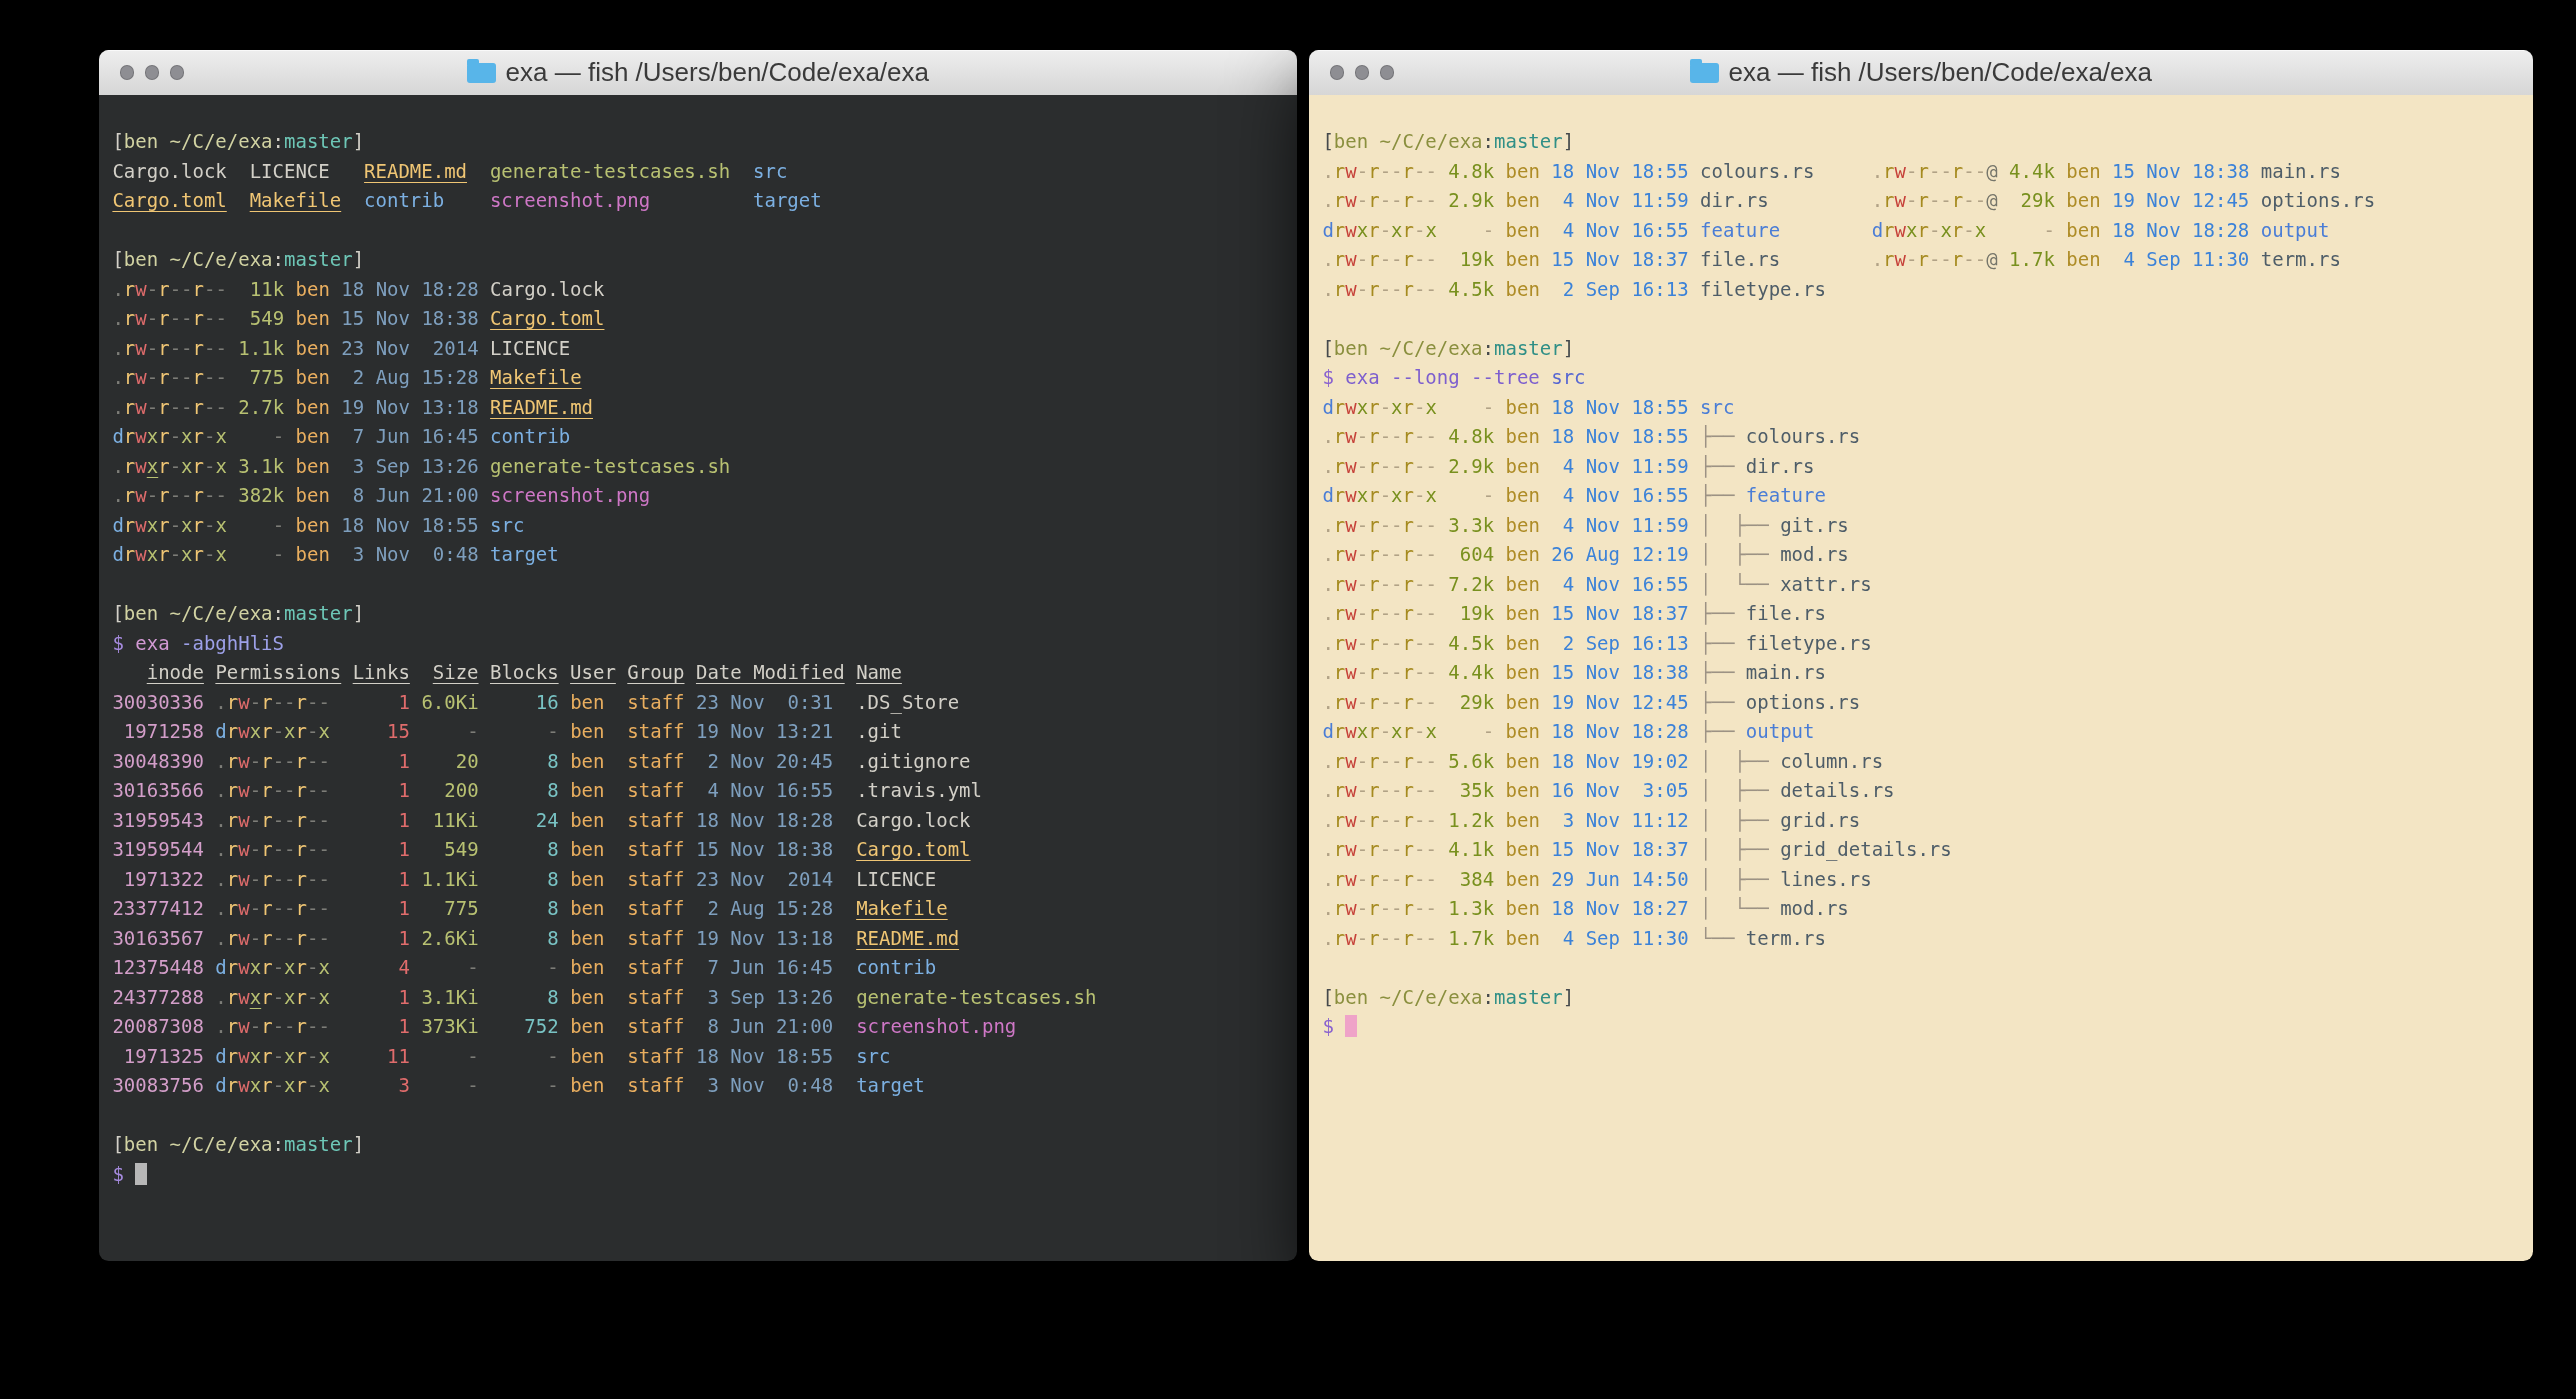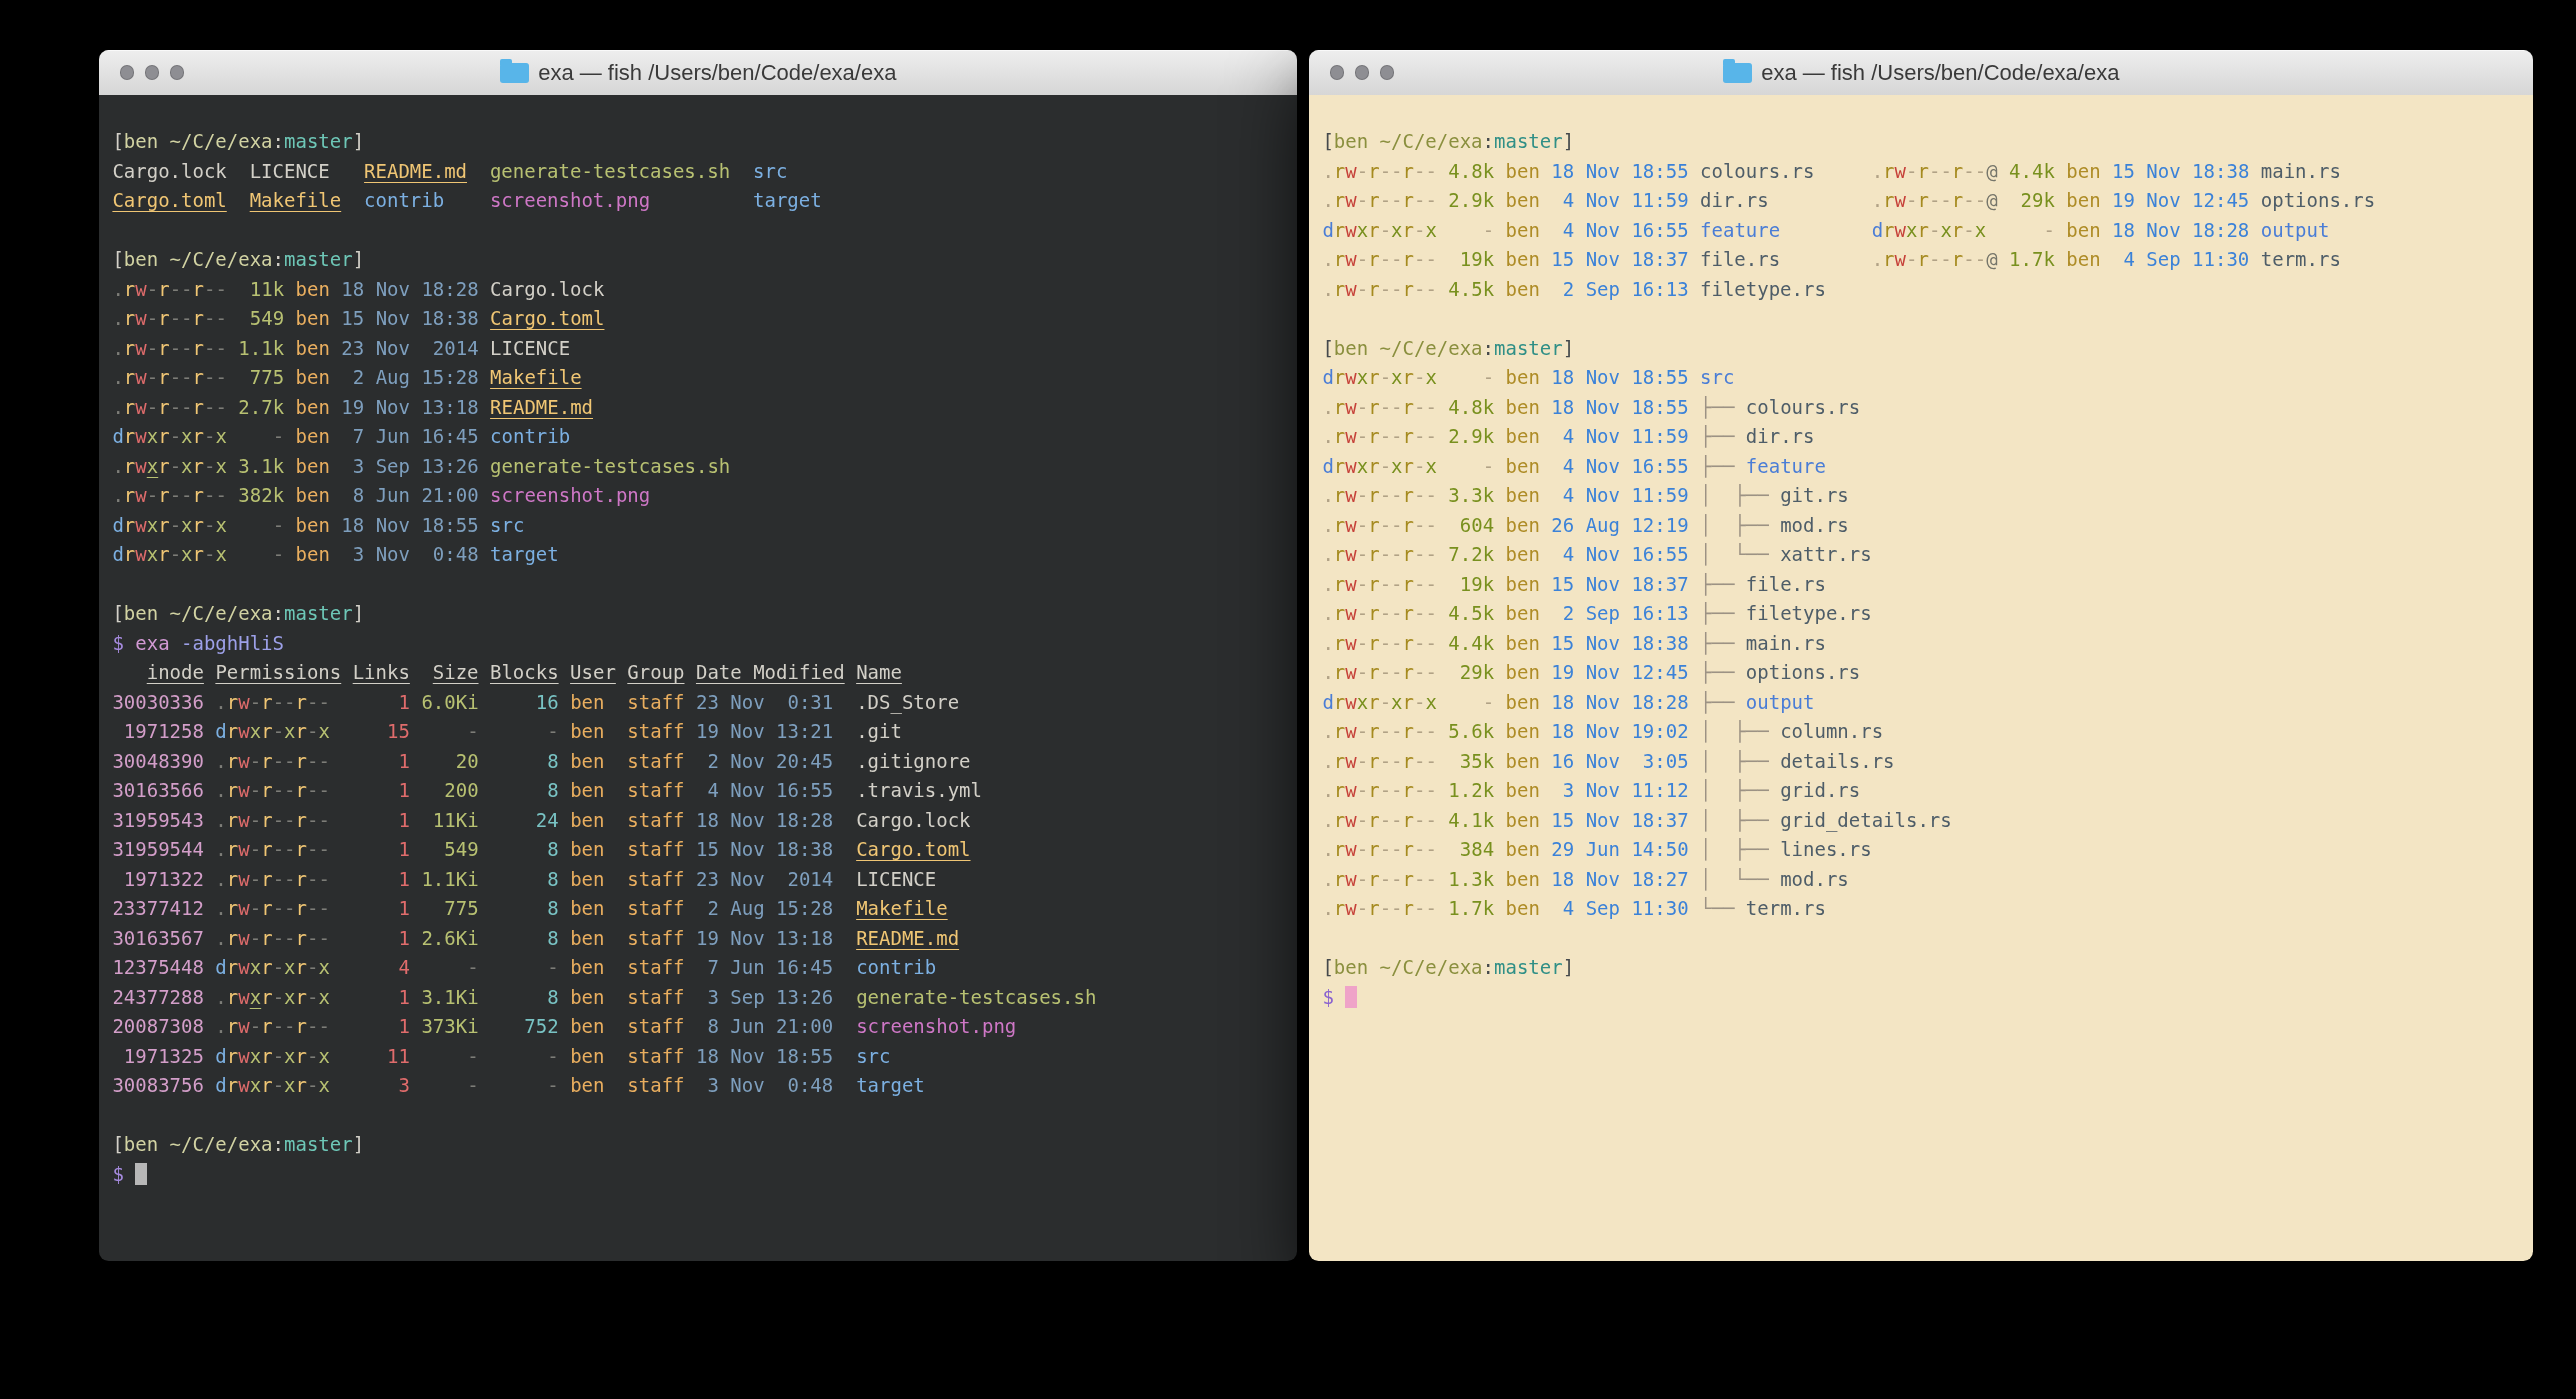--- a/index.html
+++ b/index.html
@@ -7,21 +7,21 @@
   .window{position:absolute;border-radius:9.6px;overflow:hidden;
           box-shadow:0 33px 77px rgba(0,0,0,.85), 0 0 2.9px rgba(0,0,0,.7);}
   .win-left{left:99px;top:50px;width:1198px;height:1211px;}
   .win-right{left:1309px;top:50px;width:1224px;height:1211px;}
   .titlebar{height:45px;background:linear-gradient(#eeeeee,#d6d6d6);
             border-bottom:1px solid #a8a8a8;display:flex;align-items:center;position:relative;
             box-shadow:inset 0 1px 0 rgba(255,255,255,.65);}
   .tl-group{position:absolute;left:21px;top:0;height:100%;display:flex;align-items:center;gap:10.5px;}
   .tl-btn{width:14.4px;height:14.4px;border-radius:50%;border:1px solid rgba(0,0,0,.18);box-sizing:border-box;}
   .title{margin:0 auto;display:flex;align-items:center;gap:9.6px;
-         font-family:"Liberation Sans",sans-serif;font-size:22px;font-weight:400;color:#3a3a3a;}
+         font-family:"Liberation Sans",sans-serif;font-size:26px;font-weight:400;color:#3a3a3a;}
   .folder{width:29px;height:20px;position:relative;border-radius:2.9px;flex:0 0 auto;}
   .folder:before{content:"";position:absolute;top:-3.8px;left:0;width:12.5px;height:5.8px;
                  background:inherit;border-radius:1.9px 1.9px 0 0;}
   .term{position:absolute;top:45px;left:0;right:0;bottom:0;padding:32px 13.4px 0 13.4px;box-sizing:border-box;}
   .tl{white-space:pre;font-size:19px;line-height:29.5px;height:29.5px;}
   .tl span{text-underline-offset:3.8px;}
 </style>
 </head>
 <body>
 
@@ -91,20 +91,21 @@
   </div>
   <div class="term" style="background: rgb(243, 229, 196);">
       <div class="tl"><span style="color: rgb(69, 73, 76);">[</span><span style="color: rgb(138, 143, 62);">ben ~/C/e/exa</span><span style="color: rgb(69, 73, 76);">:</span><span style="color: rgb(47, 143, 134);">master</span><span style="color: rgb(69, 73, 76);">]</span></div>
       <div class="tl"><span style="color: rgb(177, 162, 134);">.</span><span style="color: rgb(165, 138, 31);">r</span><span style="color: rgb(198, 65, 57);">w</span><span style="color: rgb(177, 162, 134);">-</span><span style="color: rgb(165, 138, 31);">r</span><span style="color: rgb(177, 162, 134);">-</span><span style="color: rgb(177, 162, 134);">-</span><span style="color: rgb(165, 138, 31);">r</span><span style="color: rgb(177, 162, 134);">-</span><span style="color: rgb(177, 162, 134);">-</span><span style="color: rgb(120, 144, 30);"> 4.8k</span><span style="color: rgb(174, 140, 38);"> ben</span><span style="color: rgb(59, 130, 216);"> 18 Nov 18:55</span><span style="color: rgb(78, 93, 104);"> colours.rs</span><span style="color: rgb(69, 73, 76);">     </span><span style="color: rgb(177, 162, 134);">.</span><span style="color: rgb(165, 138, 31);">r</span><span style="color: rgb(198, 65, 57);">w</span><span style="color: rgb(177, 162, 134);">-</span><span style="color: rgb(165, 138, 31);">r</span><span style="color: rgb(177, 162, 134);">-</span><span style="color: rgb(177, 162, 134);">-</span><span style="color: rgb(165, 138, 31);">r</span><span style="color: rgb(177, 162, 134);">-</span><span style="color: rgb(177, 162, 134);">-</span><span style="color: rgb(117, 117, 106);">@</span><span style="color: rgb(120, 144, 30);"> 4.4k</span><span style="color: rgb(174, 140, 38);"> ben</span><span style="color: rgb(59, 130, 216);"> 15 Nov 18:38</span><span style="color: rgb(78, 93, 104);"> main.rs</span></div>
       <div class="tl"><span style="color: rgb(177, 162, 134);">.</span><span style="color: rgb(165, 138, 31);">r</span><span style="color: rgb(198, 65, 57);">w</span><span style="color: rgb(177, 162, 134);">-</span><span style="color: rgb(165, 138, 31);">r</span><span style="color: rgb(177, 162, 134);">-</span><span style="color: rgb(177, 162, 134);">-</span><span style="color: rgb(165, 138, 31);">r</span><span style="color: rgb(177, 162, 134);">-</span><span style="color: rgb(177, 162, 134);">-</span><span style="color: rgb(120, 144, 30);"> 2.9k</span><span style="color: rgb(174, 140, 38);"> ben</span><span style="color: rgb(59, 130, 216);">  4 Nov 11:59</span><span style="color: rgb(78, 93, 104);"> dir.rs</span><span style="color: rgb(69, 73, 76);">         </span><span style="color: rgb(177, 162, 134);">.</span><span style="color: rgb(165, 138, 31);">r</span><span style="color: rgb(198, 65, 57);">w</span><span style="color: rgb(177, 162, 134);">-</span><span style="color: rgb(165, 138, 31);">r</span><span style="color: rgb(177, 162, 134);">-</span><span style="color: rgb(177, 162, 134);">-</span><span style="color: rgb(165, 138, 31);">r</span><span style="color: rgb(177, 162, 134);">-</span><span style="color: rgb(177, 162, 134);">-</span><span style="color: rgb(117, 117, 106);">@</span><span style="color: rgb(120, 144, 30);">  29k</span><span style="color: rgb(174, 140, 38);"> ben</span><span style="color: rgb(59, 130, 216);"> 19 Nov 12:45</span><span style="color: rgb(78, 93, 104);"> options.rs</span></div>
       <div class="tl"><span style="color: rgb(74, 125, 214);">d</span><span style="color: rgb(165, 138, 31);">r</span><span style="color: rgb(198, 65, 57);">w</span><span style="color: rgb(120, 144, 30);">x</span><span style="color: rgb(165, 138, 31);">r</span><span style="color: rgb(177, 162, 134);">-</span><span style="color: rgb(120, 144, 30);">x</span><span style="color: rgb(165, 138, 31);">r</span><span style="color: rgb(177, 162, 134);">-</span><span style="color: rgb(120, 144, 30);">x</span><span style="color: rgb(177, 162, 134);">    -</span><span style="color: rgb(174, 140, 38);"> ben</span><span style="color: rgb(59, 130, 216);">  4 Nov 16:55</span><span style="color: rgb(69, 73, 76);"> </span><span style="color: rgb(74, 125, 214);">feature</span><span style="color: rgb(69, 73, 76);">        </span><span style="color: rgb(74, 125, 214);">d</span><span style="color: rgb(165, 138, 31);">r</span><span style="color: rgb(198, 65, 57);">w</span><span style="color: rgb(120, 144, 30);">x</span><span style="color: rgb(165, 138, 31);">r</span><span style="color: rgb(177, 162, 134);">-</span><span style="color: rgb(120, 144, 30);">x</span><span style="color: rgb(165, 138, 31);">r</span><span style="color: rgb(177, 162, 134);">-</span><span style="color: rgb(120, 144, 30);">x</span><span style="color: rgb(177, 162, 134);">     -</span><span style="color: rgb(174, 140, 38);"> ben</span><span style="color: rgb(59, 130, 216);"> 18 Nov 18:28</span><span style="color: rgb(69, 73, 76);"> </span><span style="color: rgb(74, 125, 214);">output</span></div>
       <div class="tl"><span style="color: rgb(177, 162, 134);">.</span><span style="color: rgb(165, 138, 31);">r</span><span style="color: rgb(198, 65, 57);">w</span><span style="color: rgb(177, 162, 134);">-</span><span style="color: rgb(165, 138, 31);">r</span><span style="color: rgb(177, 162, 134);">-</span><span style="color: rgb(177, 162, 134);">-</span><span style="color: rgb(165, 138, 31);">r</span><span style="color: rgb(177, 162, 134);">-</span><span style="color: rgb(177, 162, 134);">-</span><span style="color: rgb(120, 144, 30);">  19k</span><span style="color: rgb(174, 140, 38);"> ben</span><span style="color: rgb(59, 130, 216);"> 15 Nov 18:37</span><span style="color: rgb(78, 93, 104);"> file.rs</span><span style="color: rgb(69, 73, 76);">        </span><span style="color: rgb(177, 162, 134);">.</span><span style="color: rgb(165, 138, 31);">r</span><span style="color: rgb(198, 65, 57);">w</span><span style="color: rgb(177, 162, 134);">-</span><span style="color: rgb(165, 138, 31);">r</span><span style="color: rgb(177, 162, 134);">-</span><span style="color: rgb(177, 162, 134);">-</span><span style="color: rgb(165, 138, 31);">r</span><span style="color: rgb(177, 162, 134);">-</span><span style="color: rgb(177, 162, 134);">-</span><span style="color: rgb(117, 117, 106);">@</span><span style="color: rgb(120, 144, 30);"> 1.7k</span><span style="color: rgb(174, 140, 38);"> ben</span><span style="color: rgb(59, 130, 216);">  4 Sep 11:30</span><span style="color: rgb(78, 93, 104);"> term.rs</span></div>
       <div class="tl"><span style="color: rgb(177, 162, 134);">.</span><span style="color: rgb(165, 138, 31);">r</span><span style="color: rgb(198, 65, 57);">w</span><span style="color: rgb(177, 162, 134);">-</span><span style="color: rgb(165, 138, 31);">r</span><span style="color: rgb(177, 162, 134);">-</span><span style="color: rgb(177, 162, 134);">-</span><span style="color: rgb(165, 138, 31);">r</span><span style="color: rgb(177, 162, 134);">-</span><span style="color: rgb(177, 162, 134);">-</span><span style="color: rgb(120, 144, 30);"> 4.5k</span><span style="color: rgb(174, 140, 38);"> ben</span><span style="color: rgb(59, 130, 216);">  2 Sep 16:13</span><span style="color: rgb(78, 93, 104);"> filetype.rs</span></div>
       <div class="tl">&nbsp;</div>
       <div class="tl"><span style="color: rgb(69, 73, 76);">[</span><span style="color: rgb(138, 143, 62);">ben ~/C/e/exa</span><span style="color: rgb(69, 73, 76);">:</span><span style="color: rgb(47, 143, 134);">master</span><span style="color: rgb(69, 73, 76);">]</span></div>
+      <div class="tl"><span style="color: rgb(138, 99, 207);">$ </span><span style="color: rgb(125, 95, 206);">exa</span><span style="color: rgb(125, 95, 206);"> --long --tree </span><span style="color: rgb(87, 103, 210);">src</span></div>
       <div class="tl"><span style="color: rgb(74, 125, 214);">d</span><span style="color: rgb(165, 138, 31);">r</span><span style="color: rgb(198, 65, 57);">w</span><span style="color: rgb(120, 144, 30);">x</span><span style="color: rgb(165, 138, 31);">r</span><span style="color: rgb(177, 162, 134);">-</span><span style="color: rgb(120, 144, 30);">x</span><span style="color: rgb(165, 138, 31);">r</span><span style="color: rgb(177, 162, 134);">-</span><span style="color: rgb(120, 144, 30);">x</span><span style="color: rgb(177, 162, 134);">    -</span><span style="color: rgb(174, 140, 38);"> ben</span><span style="color: rgb(59, 130, 216);"> 18 Nov 18:55</span><span style="color: rgb(69, 73, 76);"> </span><span style="color: rgb(74, 125, 214);">src</span></div>
       <div class="tl"><span style="color: rgb(177, 162, 134);">.</span><span style="color: rgb(165, 138, 31);">r</span><span style="color: rgb(198, 65, 57);">w</span><span style="color: rgb(177, 162, 134);">-</span><span style="color: rgb(165, 138, 31);">r</span><span style="color: rgb(177, 162, 134);">-</span><span style="color: rgb(177, 162, 134);">-</span><span style="color: rgb(165, 138, 31);">r</span><span style="color: rgb(177, 162, 134);">-</span><span style="color: rgb(177, 162, 134);">-</span><span style="color: rgb(120, 144, 30);"> 4.8k</span><span style="color: rgb(174, 140, 38);"> ben</span><span style="color: rgb(59, 130, 216);"> 18 Nov 18:55</span><span style="color: rgb(156, 146, 132);"> ├── </span><span style="color: rgb(78, 93, 104);">colours.rs</span></div>
       <div class="tl"><span style="color: rgb(177, 162, 134);">.</span><span style="color: rgb(165, 138, 31);">r</span><span style="color: rgb(198, 65, 57);">w</span><span style="color: rgb(177, 162, 134);">-</span><span style="color: rgb(165, 138, 31);">r</span><span style="color: rgb(177, 162, 134);">-</span><span style="color: rgb(177, 162, 134);">-</span><span style="color: rgb(165, 138, 31);">r</span><span style="color: rgb(177, 162, 134);">-</span><span style="color: rgb(177, 162, 134);">-</span><span style="color: rgb(120, 144, 30);"> 2.9k</span><span style="color: rgb(174, 140, 38);"> ben</span><span style="color: rgb(59, 130, 216);">  4 Nov 11:59</span><span style="color: rgb(156, 146, 132);"> ├── </span><span style="color: rgb(78, 93, 104);">dir.rs</span></div>
       <div class="tl"><span style="color: rgb(74, 125, 214);">d</span><span style="color: rgb(165, 138, 31);">r</span><span style="color: rgb(198, 65, 57);">w</span><span style="color: rgb(120, 144, 30);">x</span><span style="color: rgb(165, 138, 31);">r</span><span style="color: rgb(177, 162, 134);">-</span><span style="color: rgb(120, 144, 30);">x</span><span style="color: rgb(165, 138, 31);">r</span><span style="color: rgb(177, 162, 134);">-</span><span style="color: rgb(120, 144, 30);">x</span><span style="color: rgb(177, 162, 134);">    -</span><span style="color: rgb(174, 140, 38);"> ben</span><span style="color: rgb(59, 130, 216);">  4 Nov 16:55</span><span style="color: rgb(156, 146, 132);"> ├── </span><span style="color: rgb(74, 125, 214);">feature</span></div>
       <div class="tl"><span style="color: rgb(177, 162, 134);">.</span><span style="color: rgb(165, 138, 31);">r</span><span style="color: rgb(198, 65, 57);">w</span><span style="color: rgb(177, 162, 134);">-</span><span style="color: rgb(165, 138, 31);">r</span><span style="color: rgb(177, 162, 134);">-</span><span style="color: rgb(177, 162, 134);">-</span><span style="color: rgb(165, 138, 31);">r</span><span style="color: rgb(177, 162, 134);">-</span><span style="color: rgb(177, 162, 134);">-</span><span style="color: rgb(120, 144, 30);"> 3.3k</span><span style="color: rgb(174, 140, 38);"> ben</span><span style="color: rgb(59, 130, 216);">  4 Nov 11:59</span><span style="color: rgb(156, 146, 132);"> │  ├── </span><span style="color: rgb(78, 93, 104);">git.rs</span></div>
       <div class="tl"><span style="color: rgb(177, 162, 134);">.</span><span style="color: rgb(165, 138, 31);">r</span><span style="color: rgb(198, 65, 57);">w</span><span style="color: rgb(177, 162, 134);">-</span><span style="color: rgb(165, 138, 31);">r</span><span style="color: rgb(177, 162, 134);">-</span><span style="color: rgb(177, 162, 134);">-</span><span style="color: rgb(165, 138, 31);">r</span><span style="color: rgb(177, 162, 134);">-</span><span style="color: rgb(177, 162, 134);">-</span><span style="color: rgb(120, 144, 30);">  604</span><span style="color: rgb(174, 140, 38);"> ben</span><span style="color: rgb(59, 130, 216);"> 26 Aug 12:19</span><span style="color: rgb(156, 146, 132);"> │  ├── </span><span style="color: rgb(78, 93, 104);">mod.rs</span></div>
       <div class="tl"><span style="color: rgb(177, 162, 134);">.</span><span style="color: rgb(165, 138, 31);">r</span><span style="color: rgb(198, 65, 57);">w</span><span style="color: rgb(177, 162, 134);">-</span><span style="color: rgb(165, 138, 31);">r</span><span style="color: rgb(177, 162, 134);">-</span><span style="color: rgb(177, 162, 134);">-</span><span style="color: rgb(165, 138, 31);">r</span><span style="color: rgb(177, 162, 134);">-</span><span style="color: rgb(177, 162, 134);">-</span><span style="color: rgb(120, 144, 30);"> 7.2k</span><span style="color: rgb(174, 140, 38);"> ben</span><span style="color: rgb(59, 130, 216);">  4 Nov 16:55</span><span style="color: rgb(156, 146, 132);"> │  └── </span><span style="color: rgb(78, 93, 104);">xattr.rs</span></div>
       <div class="tl"><span style="color: rgb(177, 162, 134);">.</span><span style="color: rgb(165, 138, 31);">r</span><span style="color: rgb(198, 65, 57);">w</span><span style="color: rgb(177, 162, 134);">-</span><span style="color: rgb(165, 138, 31);">r</span><span style="color: rgb(177, 162, 134);">-</span><span style="color: rgb(177, 162, 134);">-</span><span style="color: rgb(165, 138, 31);">r</span><span style="color: rgb(177, 162, 134);">-</span><span style="color: rgb(177, 162, 134);">-</span><span style="color: rgb(120, 144, 30);">  19k</span><span style="color: rgb(174, 140, 38);"> ben</span><span style="color: rgb(59, 130, 216);"> 15 Nov 18:37</span><span style="color: rgb(156, 146, 132);"> ├── </span><span style="color: rgb(78, 93, 104);">file.rs</span></div>
       <div class="tl"><span style="color: rgb(177, 162, 134);">.</span><span style="color: rgb(165, 138, 31);">r</span><span style="color: rgb(198, 65, 57);">w</span><span style="color: rgb(177, 162, 134);">-</span><span style="color: rgb(165, 138, 31);">r</span><span style="color: rgb(177, 162, 134);">-</span><span style="color: rgb(177, 162, 134);">-</span><span style="color: rgb(165, 138, 31);">r</span><span style="color: rgb(177, 162, 134);">-</span><span style="color: rgb(177, 162, 134);">-</span><span style="color: rgb(120, 144, 30);"> 4.5k</span><span style="color: rgb(174, 140, 38);"> ben</span><span style="color: rgb(59, 130, 216);">  2 Sep 16:13</span><span style="color: rgb(156, 146, 132);"> ├── </span><span style="color: rgb(78, 93, 104);">filetype.rs</span></div>
       <div class="tl"><span style="color: rgb(177, 162, 134);">.</span><span style="color: rgb(165, 138, 31);">r</span><span style="color: rgb(198, 65, 57);">w</span><span style="color: rgb(177, 162, 134);">-</span><span style="color: rgb(165, 138, 31);">r</span><span style="color: rgb(177, 162, 134);">-</span><span style="color: rgb(177, 162, 134);">-</span><span style="color: rgb(165, 138, 31);">r</span><span style="color: rgb(177, 162, 134);">-</span><span style="color: rgb(177, 162, 134);">-</span><span style="color: rgb(120, 144, 30);"> 4.4k</span><span style="color: rgb(174, 140, 38);"> ben</span><span style="color: rgb(59, 130, 216);"> 15 Nov 18:38</span><span style="color: rgb(156, 146, 132);"> ├── </span><span style="color: rgb(78, 93, 104);">main.rs</span></div>

